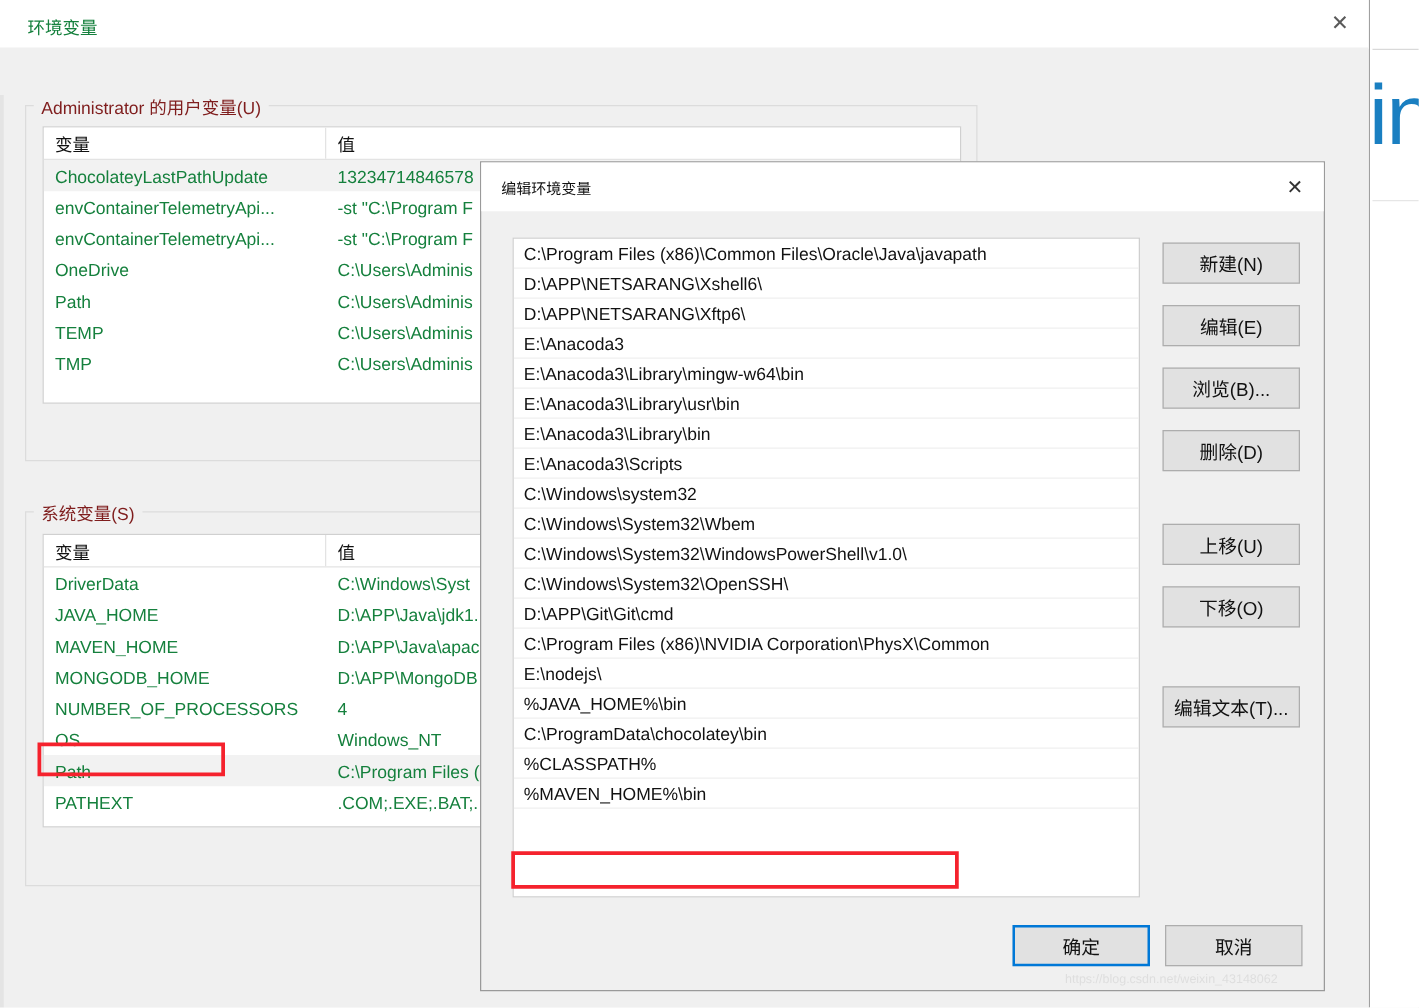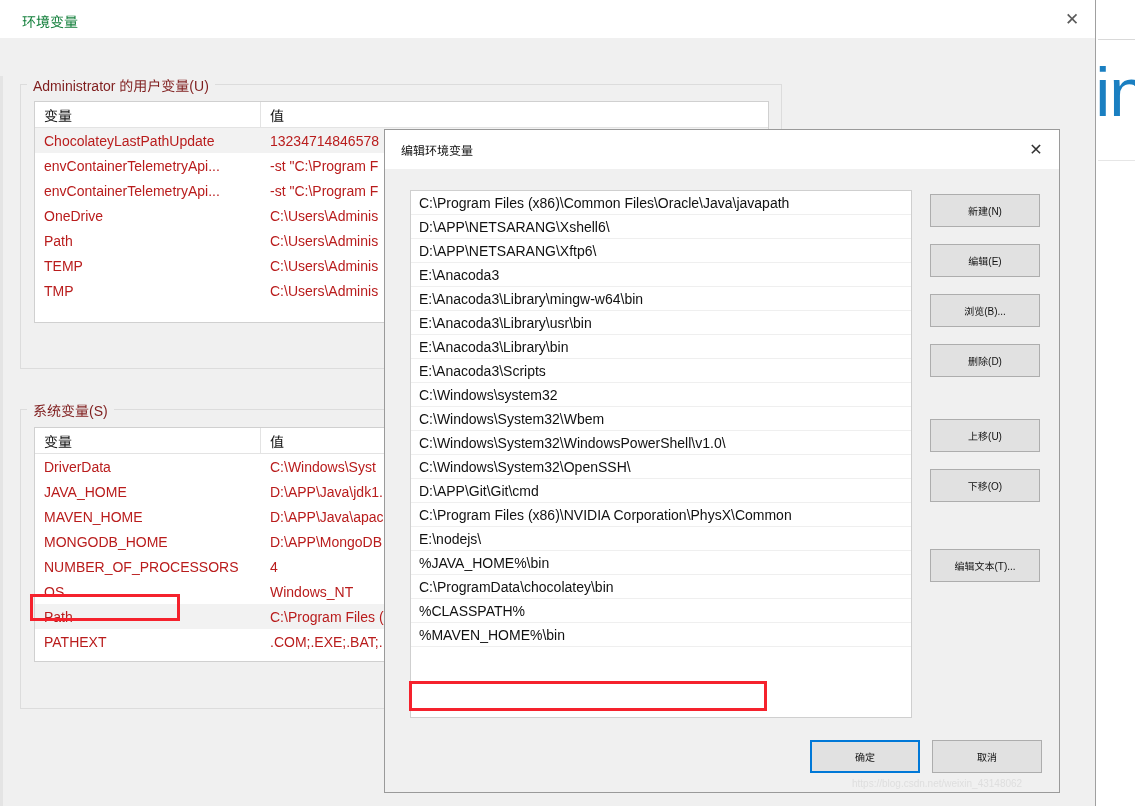--- a/index.html
+++ b/index.html
@@ -186,21 +186,21 @@
   .lv-row {
     display: flex;
     height: 25px;
     align-items: center;
     white-space: nowrap;
   }
   .lv-row.sel { background: #f2f2f2; }
   .lv-row .cell {
     padding-left: 9px;
     font-size: 14px;
-    color: #b91c1c;
+    color: #15803d;
     box-sizing: border-box;
     overflow: hidden;
     text-overflow: clip;
   }
   .lv-row .cell.c1 { width: 226px; }
   .lv-row .cell.c2 { flex: 1; }
 
   
   #path-annot {
     position: absolute;
@@ -290,21 +290,21 @@
 
   
   .btn {
     position: absolute;
     background: #e1e1e1;
     border: 1px solid #adadad;
     box-sizing: border-box;
     display: flex;
     align-items: center;
     justify-content: center;
-    font-size: 10px;
+    font-size: 15px;
     color: #111;
     cursor: default;
     user-select: none;
   }
   .side-btn {
     left: 545px;
     width: 110px;
     height: 33px;
   }
   #b-new      { top: 64px; }

